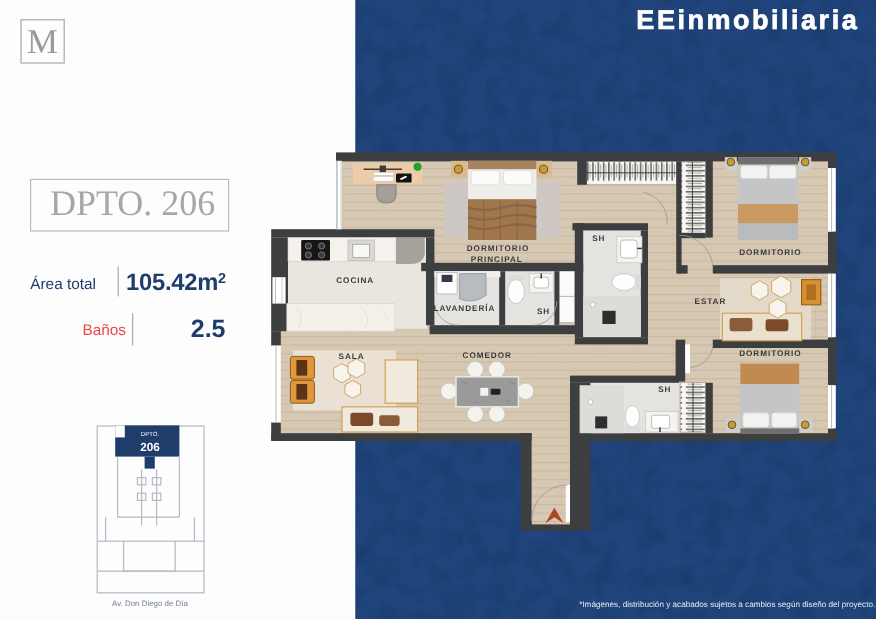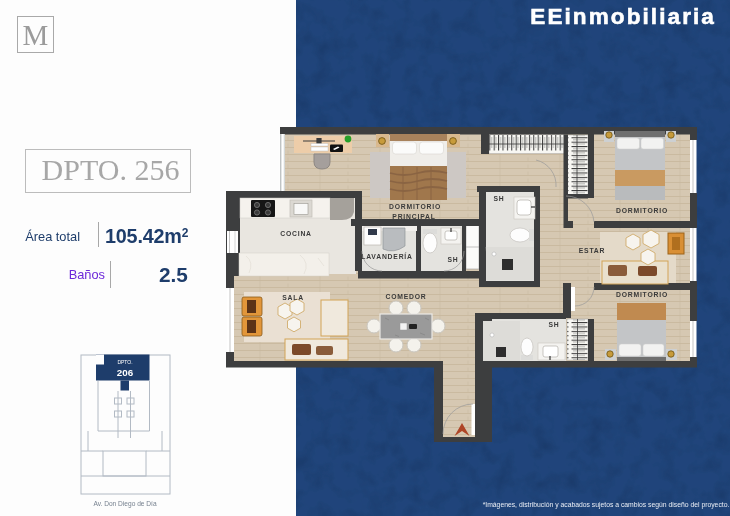--- a/index.html
+++ b/index.html
@@ -24,29 +24,29 @@
   <rect width="434" height="516" fill="#1a3a6a"></rect>
   <rect width="434" height="516" fill="#26508c" opacity="0.5" filter="url(#leathermask)"></rect>
 </svg>
 
 <div class="abs" style="left:380px;top:4px;width:336px;text-align:right;color:#fff;font-weight:bold;font-size:22.5px;letter-spacing:2.1px;-webkit-text-stroke:0.6px #fff;">EEinmobiliaria</div>
 
 <div class="abs" style="left:446px;top:500.5px;width:320px;text-align:center;color:#e9edf4;font-size:6.8px;white-space:nowrap;">*Imágenes, distribución y acabados sujetos a cambios según diseño del proyecto.</div>
 
 <div class="abs" style="left:17px;top:16px;width:35px;height:35px;border:1.5px solid #a9a9a9;color:#9b9b9b;font-family:'Liberation Serif',serif;font-size:29px;text-align:center;line-height:36px;">M</div>
 
-<div class="abs" style="left:25px;top:149px;height:42px;border:1px solid #bcbcbc;color:#a7a7a7;font-family:'Liberation Serif',serif;font-size:30px;text-align:center;line-height:40px;letter-spacing:0px;padding-left:5px;width:159px;">DPTO. 256</div>
+<div class="abs" style="left:25px;top:149px;height:42px;border:1px solid #bcbcbc;color:#a7a7a7;font-family:'Liberation Serif',serif;font-size:30px;text-align:center;line-height:40px;letter-spacing:0px;padding-left:5px;width:159px;">DPTO. 206</div>
 
 <div class="abs" style="left:0px;top:228.5px;width:80px;text-align:right;color:#1e3d6b;font-size:12.8px;">Área total</div>
 
 <div class="abs" style="left:98px;top:222px;width:1px;height:25px;background:#a8a8a8;"></div>
 
 <div class="abs" style="left:105px;top:224.5px;color:#1e3d6b;font-size:19.8px;font-weight:bold;letter-spacing:-0.2px;">105.42m<span style="font-size:12px;vertical-align:6px;letter-spacing:0;">2</span></div>
 
-<div class="abs" style="left:0px;top:267px;width:105px;text-align:right;color:#6d28d9;font-size:12.8px;">Baños</div>
+<div class="abs" style="left:0px;top:267px;width:105px;text-align:right;color:#ef4444;font-size:12.8px;">Baños</div>
 
 <div class="abs" style="left:110px;top:261px;width:1px;height:27px;background:#a8a8a8;"></div>
 
 <div class="abs" style="left:119px;top:262.5px;color:#1e3d6b;font-size:20.8px;font-weight:bold;margin-left:40px;">2.5</div>
 
 <svg class="abs" style="left:70px;top:348px;" width="110" height="152" viewBox="70 348 110 152">
   <g fill="none" stroke="#b2bac4" stroke-width="1">
 
     <rect x="81" y="355" width="89" height="139"></rect>
 

